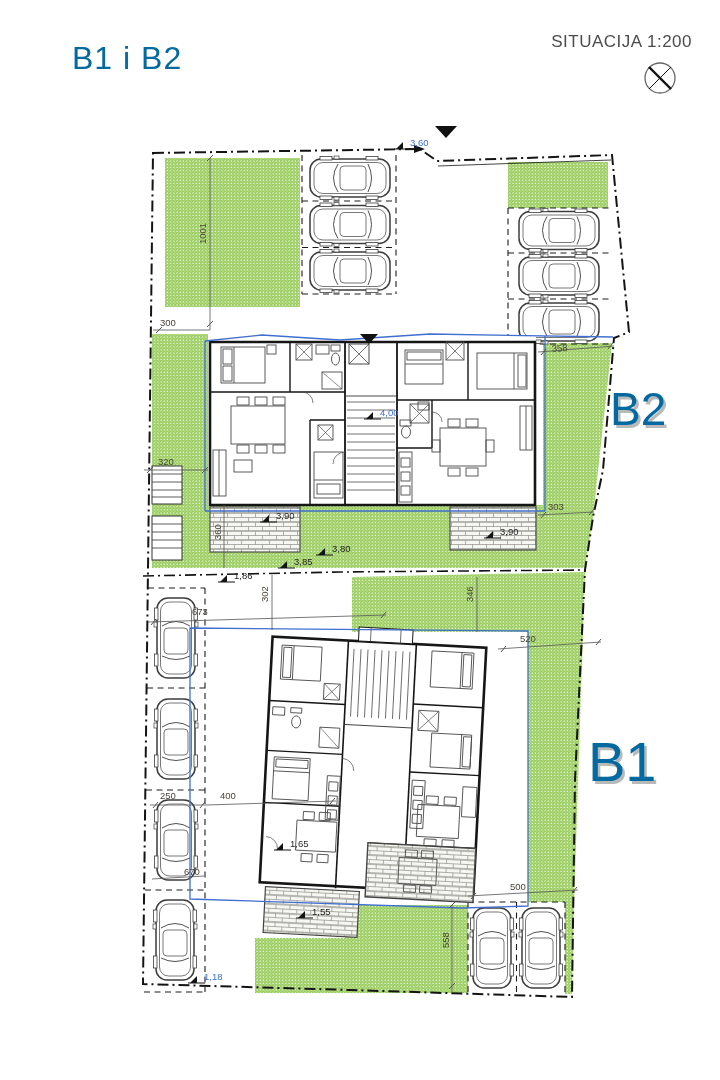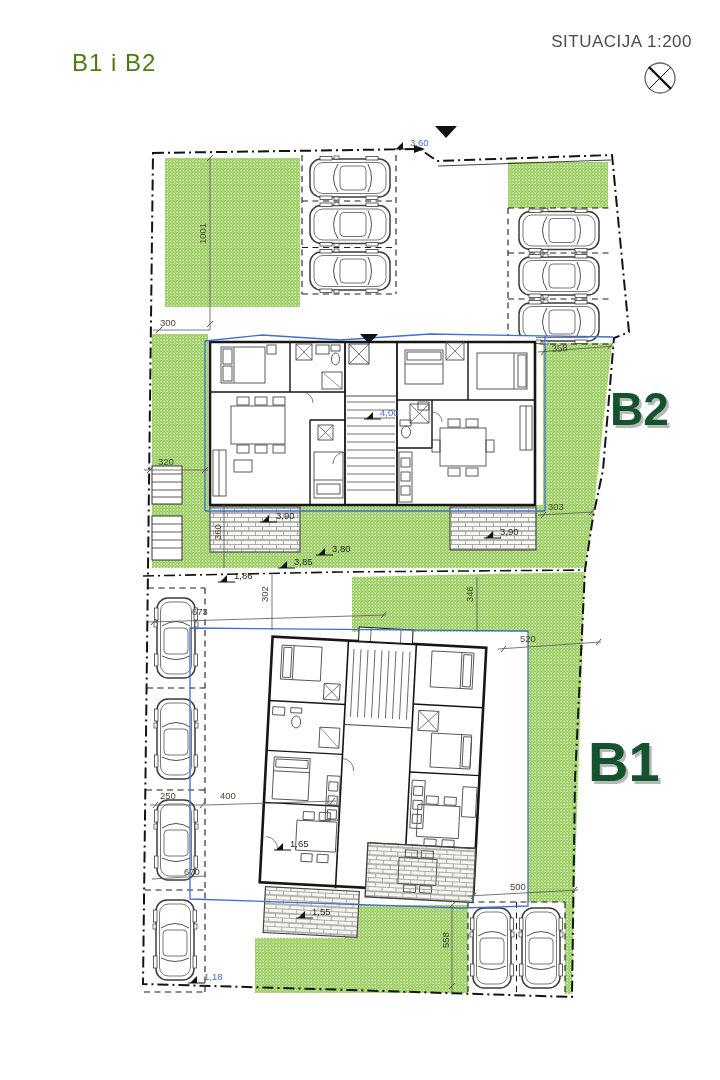--- a/index.html
+++ b/index.html
@@ -1,20 +1,20 @@
 <!DOCTYPE html>
 <html><head>
 <meta charset="utf-8">
 <style>
   html,body{margin:0;padding:0;background:#ffffff;}
   .page{position:relative;width:720px;height:1080px;background:#ffffff;overflow:hidden;
         font-family:"Liberation Sans",sans-serif;}
-  .title{position:absolute;left:72px;top:49px;font-size:24px;color:#4d7c0f;letter-spacing:1px;}
+  .title{position:absolute;left:72px;top:40px;font-size:32px;color:#0369a1;letter-spacing:1px;}
   .scale-label{position:absolute;top:32px;right:28px;font-size:17px;color:#4c4c4c;letter-spacing:.5px;}
-  .bldg-label{position:absolute;font-weight:bold;color:#14532d;
+  .bldg-label{position:absolute;font-weight:normal;color:#0369a1;
               text-shadow:2.5px 2.5px 0 rgba(125,130,130,.55);line-height:1;}
   .bldg-label.b2{left:610px;top:386px;font-size:46px;}
   .bldg-label.b1{left:588px;top:734px;font-size:56px;}
   svg{position:absolute;left:0;top:0;}
   svg text{font-family:"Liberation Sans",sans-serif;font-size:9.5px;fill:#4a4438;}
   svg text.lvl-t{fill:#1f1f1f;}
   svg text.blue-t{fill:#3f6fd0;}
 </style>
 </head>
 <body>

